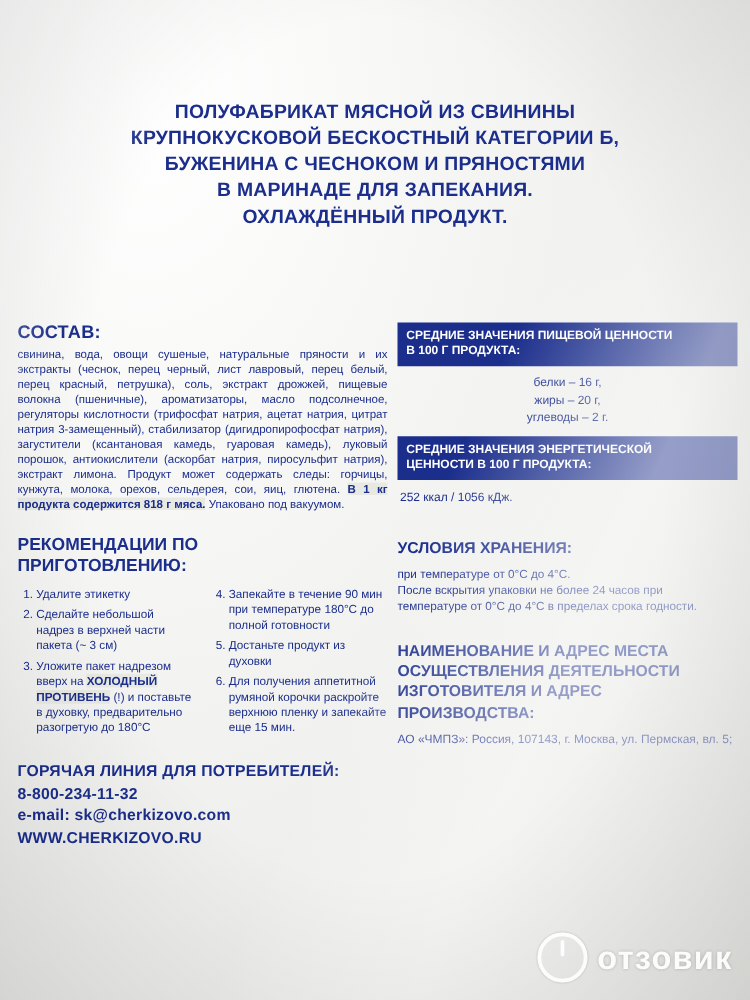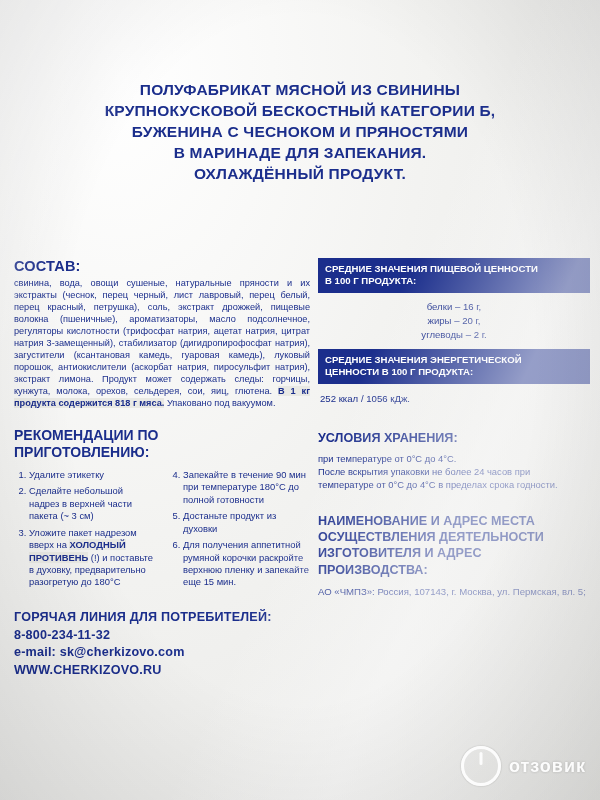--- a/index.html
+++ b/index.html
@@ -180,21 +180,21 @@
     top: 3px;
     width: 3px;
     height: 13px;
     background: #ffffff;
     transform: translateX(-50%);
     border-radius: 2px;
   }
   .wm-text {
     color: #ffffff;
     font-weight: bold;
-    font-size: 18px;
+    font-size: 26px;
     letter-spacing: 1px;
     text-shadow: 0 0 3px rgba(0,0,0,0.22);
   }
 </style>
 </head>
 <body>
 
 <div class="page">
 
   <div class="title-block">

